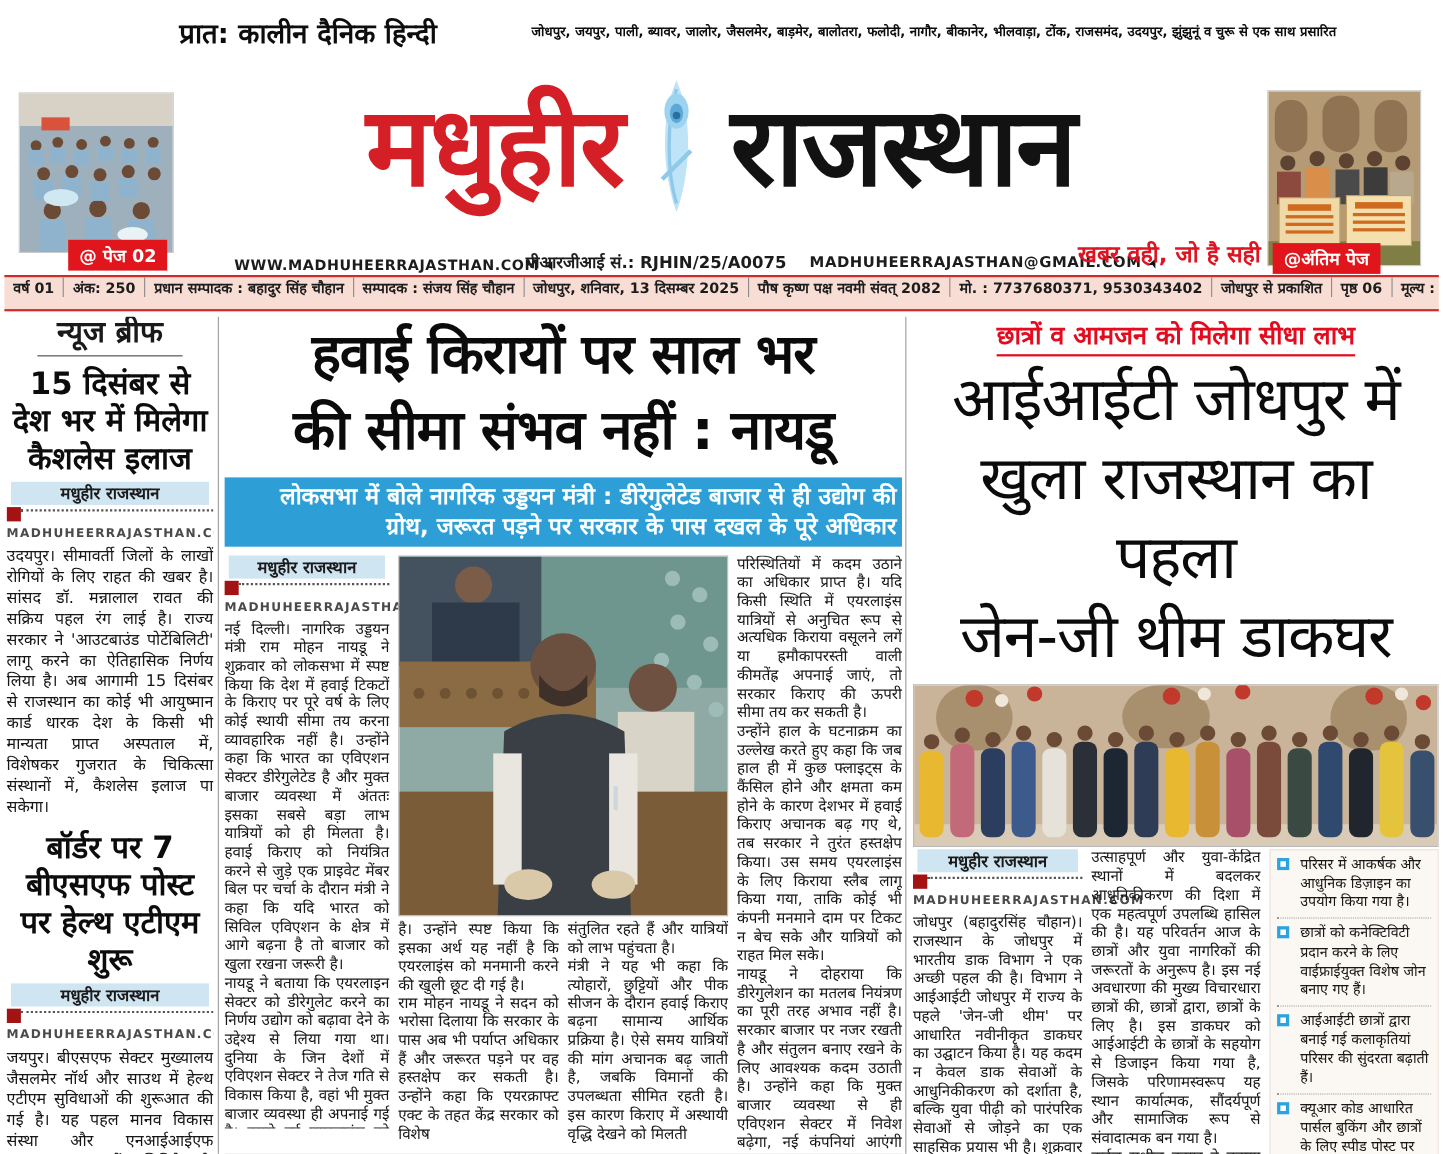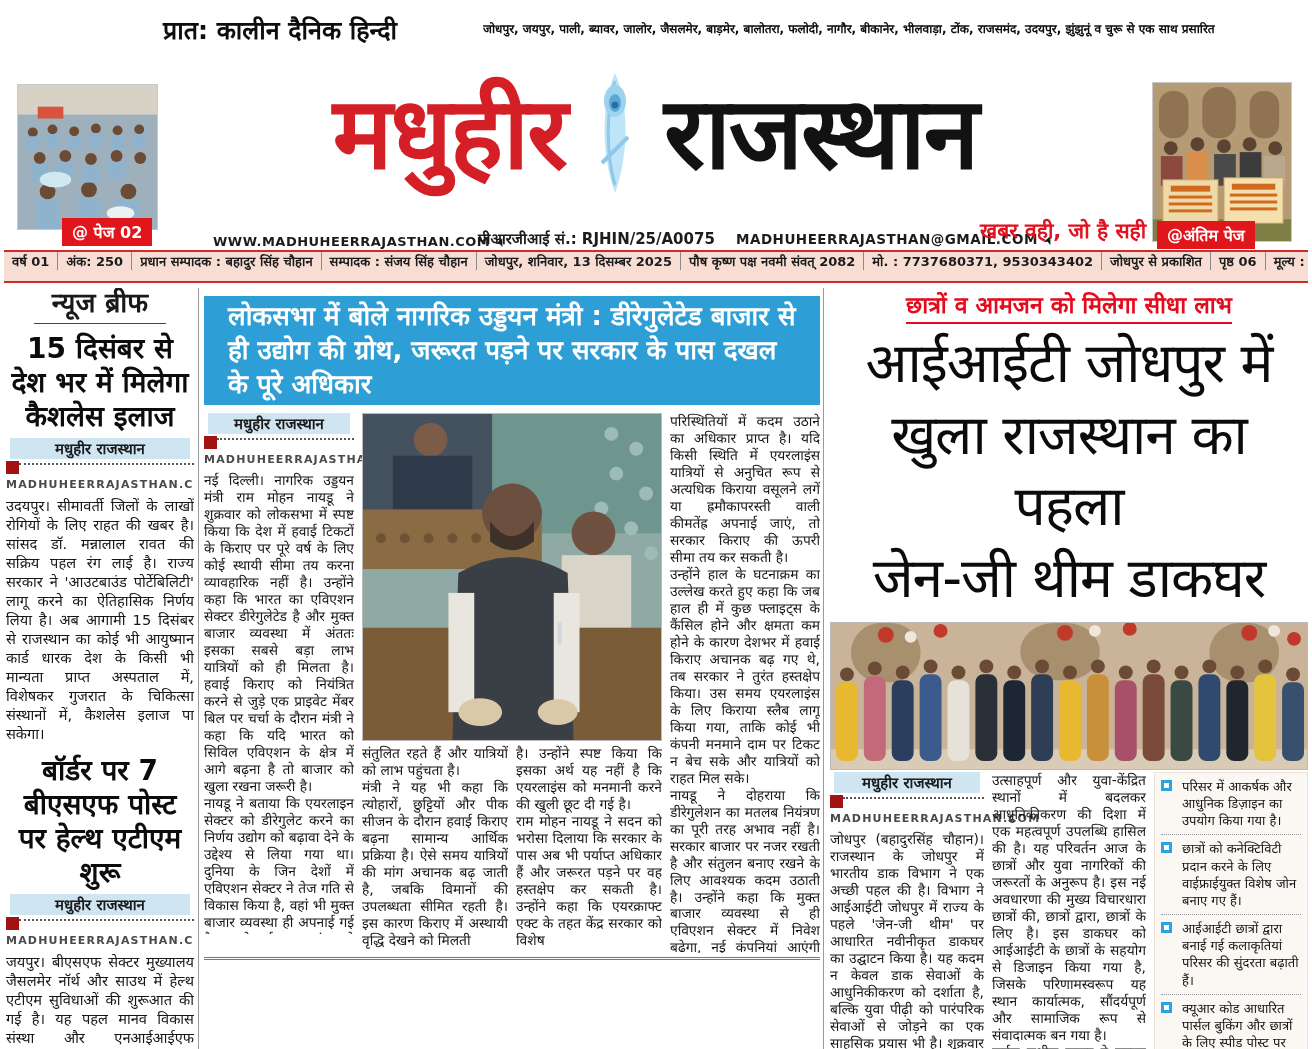--- a/index.html
+++ b/index.html
@@ -43,21 +43,21 @@
 .byline-site{font-size:11px;color:#4a4a4a;font-weight:bold;text-align:center;letter-spacing:1.2px;margin-top:4px}
 
 .leftcol{left:6px;top:288px;width:188px;height:761px;overflow:hidden}
 .brief-title{text-align:center;font-size:27px;font-weight:800;line-height:1.1;padding-bottom:5px}
 .brief-rule{width:70%;margin:0 auto;border-bottom:1.5px solid #444}
 .brief-head{text-align:center;font-size:28px;font-weight:800;line-height:1.22;color:#0c0c0c;margin:8px 0 4px}
 .brief-body{font-size:14.6px;line-height:1.3;text-align:justify;margin:4px 0 10px;color:#161616}
 
 .mainart{left:204px;top:288px;width:616px;height:761px;overflow:hidden}
 .main-head{font-size:50px;font-weight:800;line-height:1.38;text-align:center;color:#0b0b0b;white-space:pre-line;letter-spacing:-1px}
-.main-sub{background:#2d9fd6;color:#fff;font-weight:bold;font-size:26px;line-height:1.3;padding:4px 24px;margin-top:8px;text-align:left}
+.main-sub{background:#2d9fd6;color:#fff;font-weight:bold;font-size:21px;line-height:1.3;padding:4px 5px;margin-top:8px;text-align:right}
 .main-cols{display:flex;gap:8px;margin-top:8px;height:540px}
 .news-text{font-size:13.8px;line-height:1.23;text-align:justify;white-space:pre-line;color:#161616;overflow:hidden}
 .mcol1,.mcol4{width:150px}
 .mmid{width:300px;display:flex;flex-direction:column}
 .photo-parl{width:300px;height:328px;border:1px solid #bbb;flex:0 0 auto}
 .mid-cols{display:flex;gap:8px;margin-top:4px;flex:1}
 .mid-cols .news-text{width:146px}
 .mainart .endline{margin-top:4px}
 
 .rightart{left:830px;top:288px;width:478px;height:761px;overflow:hidden}
@@ -218,20 +218,22 @@
         <span class="redsq"></span>
         <span class="dots"></span>
       </div>
     <div class="byline-site">MADHUHEERRAJASTHAN.COM</div>
   </div>
   <div class="brief-body">जयपुर। बीएसएफ सेक्टर मुख्यालय जैसलमेर नॉर्थ और साउथ में हेल्थ एटीएम सुविधाओं की शुरूआत की गई है। यह पहल मानव विकास संस्था और एनआईआईएफ इन्फ्रास्ट्रक्चर फाइनेंस लिमिटेड के उरफ सहयोग से प्रोजेक्ट आरोग्य के तहत शुरू की गई है। जैसलमेर नार्थ सेक्टर मुख्यालय पर शुक्रवार को सीमा सुरक्षा बल के आईजी एम एल गर्ग ने हेल्थ एटीएम मशीन का विधिवत पूजा अर्चना कर शुभारंभ किया। इस दौरान सीमा सुरक्षा बल के अधिकारी व जवान समेत मानव सेवा संस्थान के अधिकारी मौजूद रहे।</div>
 
 </div>
 
 <div class="abs mainart">
+  <div class="main-head">हवाई किरायों पर साल भर
+की सीमा संभव नहीं : नायडू</div>
   <div class="main-sub">लोकसभा में बोले नागरिक उड्डयन मंत्री : डीरेगुलेटेड बाजार से ही उद्योग की ग्रोथ, जरूरत पड़ने पर सरकार के पास दखल के पूरे अधिकार</div>
   <div class="main-cols">
     <div class="mcol1">
       <div class="byline" style="margin-top:0">
         <div class="byline-bar">मधुहीर राजस्थान</div>
         <div class="byline-mid">
             <span class="redsq"></span>
             <span class="dots"></span>
           </div>
         <div class="byline-site">MADHUHEERRAJASTHAN.COM</div>
@@ -274,24 +276,24 @@
           <path d="M128 108 Q150 138 172 108 L172 128 Q150 146 128 128 Z" fill="#3d3129"></path>
           <path d="M96 160 Q150 128 206 160 L212 328 L90 328 Z" fill="#3a3f45"></path>
           <rect x="86" y="180" width="26" height="120" fill="#e9e6df"></rect>
           <rect x="192" y="180" width="26" height="120" fill="#e9e6df"></rect>
           <ellipse cx="118" cy="300" rx="22" ry="14" fill="#d9c9a8"></ellipse>
           <ellipse cx="196" cy="300" rx="20" ry="13" fill="#d9c9a8"></ellipse>
           <rect x="196" y="210" width="4" height="22" fill="#cfd6de"></rect>
         </svg>
       </div>
       <div class="mid-cols">
+        <div class="news-text">है। उन्होंने स्पष्ट किया कि इसका अर्थ यह नहीं है कि एयरलाइंस को मनमानी करने की खुली छूट दी गई है।
+राम मोहन नायडू ने सदन को भरोसा दिलाया कि सरकार के पास अब भी पर्याप्त अधिकार हैं और जरूरत पड़ने पर वह हस्तक्षेप कर सकती है। उन्होंने कहा कि एयरक्राफ्ट एक्ट के तहत केंद्र सरकार को विशेष</div>
         <div class="news-text">संतुलित रहते हैं और यात्रियों को लाभ पहुंचता है।
 मंत्री ने यह भी कहा कि त्योहारों, छुट्टियों और पीक सीजन के दौरान हवाई किराए बढ़ना सामान्य आर्थिक प्रक्रिया है। ऐसे समय यात्रियों की मांग अचानक बढ़ जाती है, जबकि विमानों की उपलब्धता सीमित रहती है। इस कारण किराए में अस्थायी वृद्धि देखने को मिलती</div>
-        <div class="news-text">है। उन्होंने स्पष्ट किया कि इसका अर्थ यह नहीं है कि एयरलाइंस को मनमानी करने की खुली छूट दी गई है।
-राम मोहन नायडू ने सदन को भरोसा दिलाया कि सरकार के पास अब भी पर्याप्त अधिकार हैं और जरूरत पड़ने पर वह हस्तक्षेप कर सकती है। उन्होंने कहा कि एयरक्राफ्ट एक्ट के तहत केंद्र सरकार को विशेष</div>
       </div>
     </div>
     <div class="mcol4 news-text">परिस्थितियों में कदम उठाने का अधिकार प्राप्त है। यदि किसी स्थिति में एयरलाइंस यात्रियों से अनुचित रूप से अत्यधिक किराया वसूलने लगें या ह्रमौकापरस्ती वाली कीमतेंह्र अपनाई जाएं, तो सरकार किराए की ऊपरी सीमा तय कर सकती है।
 उन्होंने हाल के घटनाक्रम का उल्लेख करते हुए कहा कि जब हाल ही में कुछ फ्लाइट्स के कैंसिल होने और क्षमता कम होने के कारण देशभर में हवाई किराए अचानक बढ़ गए थे, तब सरकार ने तुरंत हस्तक्षेप किया। उस समय एयरलाइंस के लिए किराया स्लैब लागू किया गया, ताकि कोई भी कंपनी मनमाने दाम पर टिकट न बेच सके और यात्रियों को राहत मिल सके।
 नायडू ने दोहराया कि डीरेगुलेशन का मतलब नियंत्रण का पूरी तरह अभाव नहीं है। सरकार बाजार पर नजर रखती है और संतुलन बनाए रखने के लिए आवश्यक कदम उठाती है। उन्होंने कहा कि मुक्त बाजार व्यवस्था से ही एविएशन सेक्टर में निवेश बढ़ेगा, नई कंपनियां आएंगी और प्रतिस्पर्धा के चलते सेवाओं की गुणवत्ता में सुधार होगा। अंततः इसका सीधा लाभ आम यात्रियों को मिलेगा, जो देश के सिविल एविएशन विकास का मुख्य उद्देश्य है।</div>
   </div>
   <div class="endline"></div>
 </div>
 
 <div class="abs rightart">

